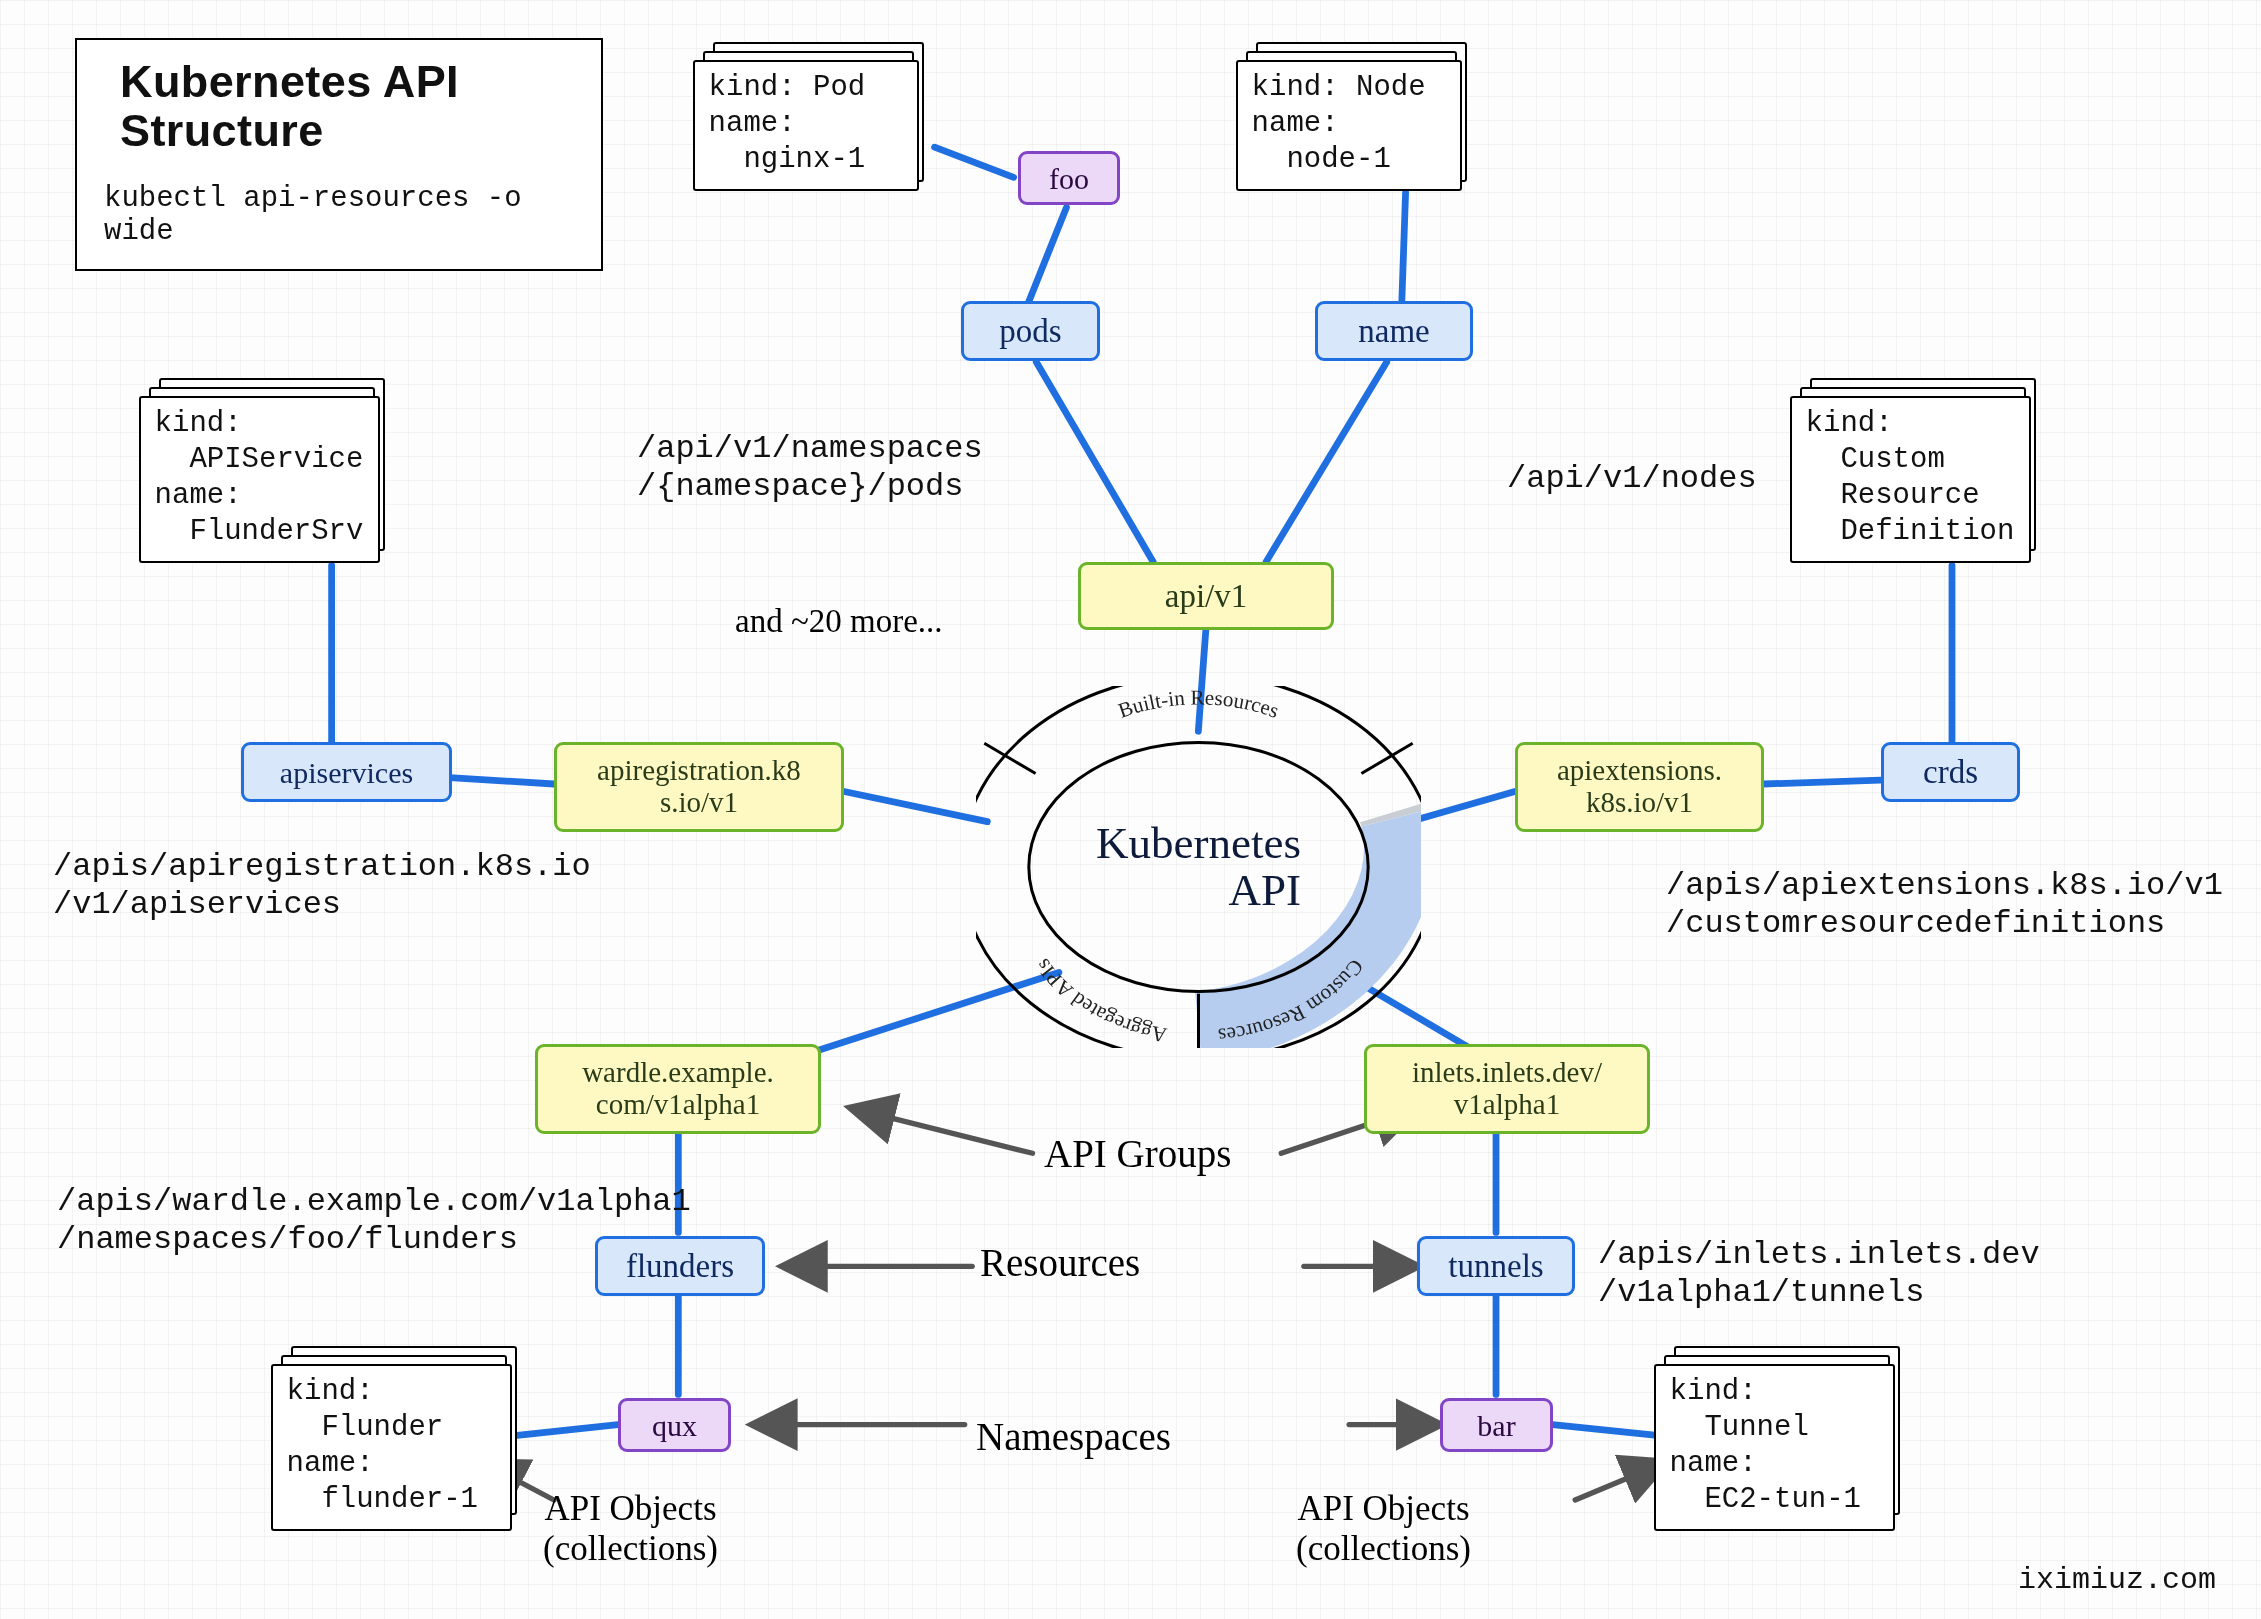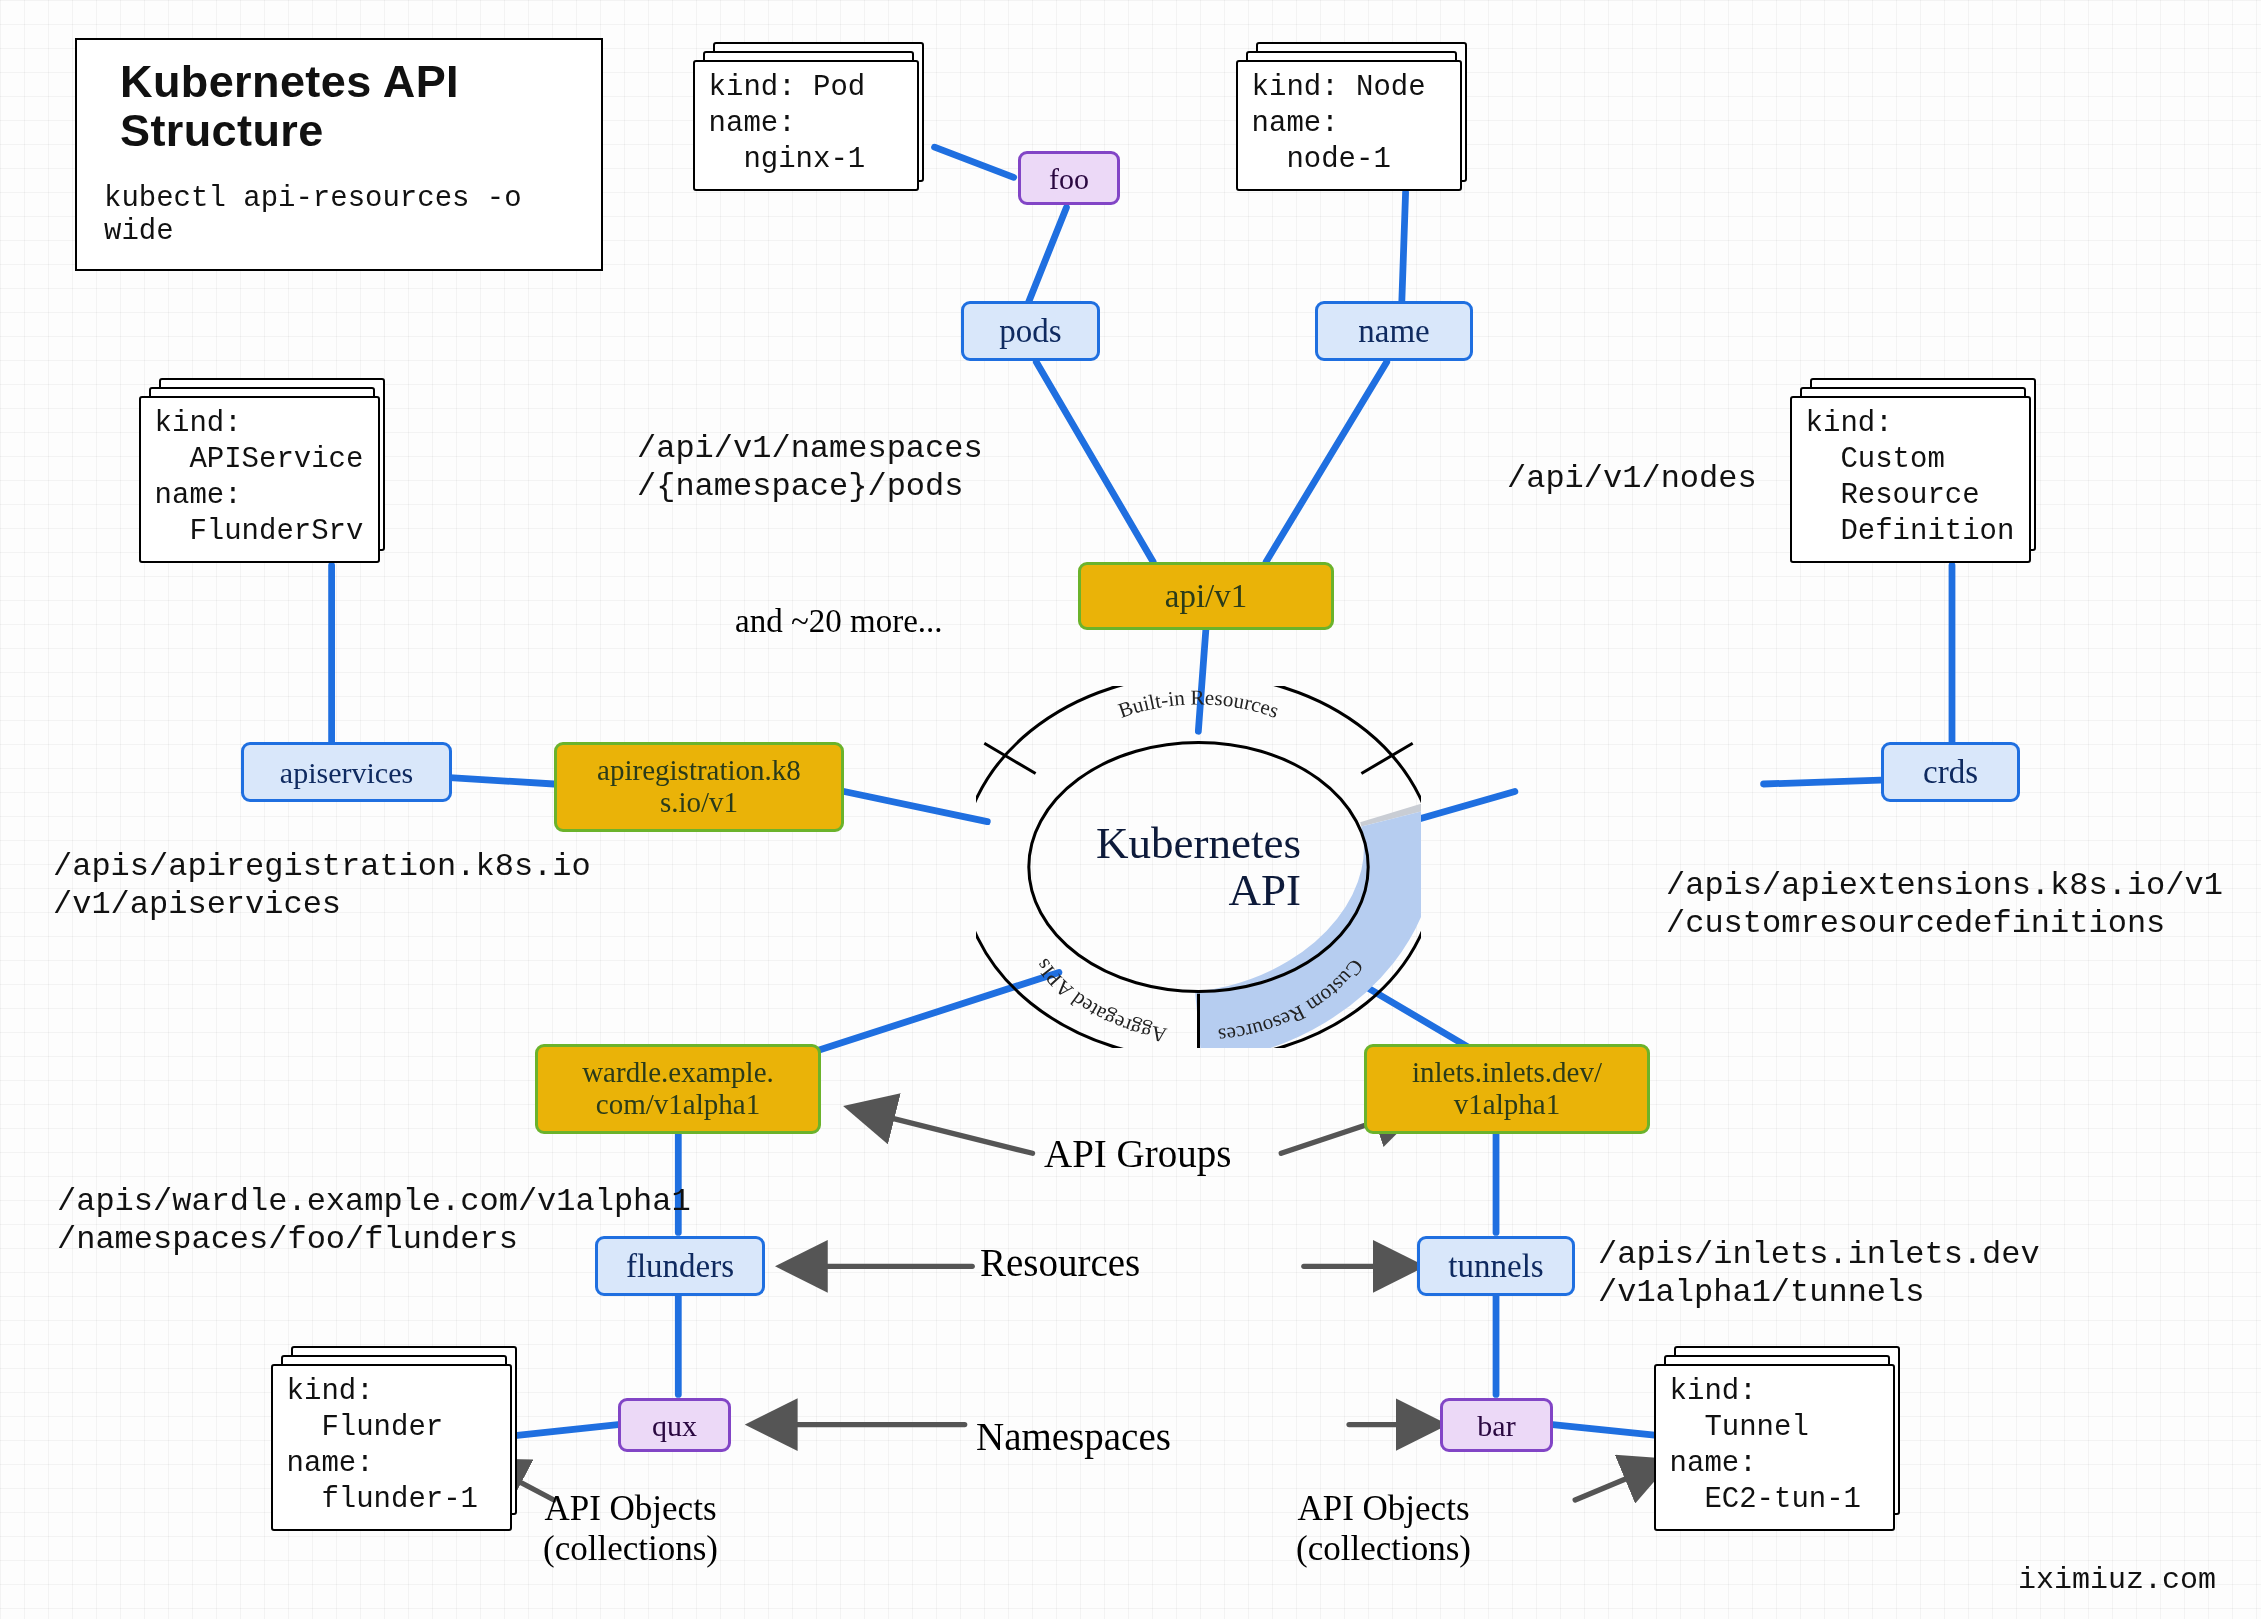--- a/index.html
+++ b/index.html
@@ -48,21 +48,21 @@
     border: 3px solid #1f6fe0;
     border-radius: 9px;
     text-align: center;
     font-size: 33px;
     line-height: 1.1;
     padding: 9px 16.6px;
     display: flex; align-items: center; justify-content: center;
     font-family: "Segoe Script","Comic Sans MS",cursive;
   }
   .box.blue  { background: #d9e7fa; border-color: #1f6fe0; color:#0f2a60; }
-  .box.green { background: #eab308; border-color: #6bb32b; color:#2a3b1a; }
+  .box.green { background: #fef9c3; border-color: #6bb32b; color:#2a3b1a; }
   .box.purple{ background: #ecd9f7; border-color: #8245c6; color:#2a0840; }
 
   
   .path {
     position: absolute;
     font-family: "Courier New", ui-monospace, monospace;
     font-size: 32px;
     line-height: 1.2;
     white-space: pre;
   }
@@ -221,20 +221,22 @@
 
   <div class="box blue" style="left:961px; top:301px; width:139px; height:60px;">pods</div>
   <div class="box blue" style="left:1315px; top:301px; width:158px; height:60px;">name</div>
 
   <div class="box purple" style="left:1018px; top:151px; width:102px; height:54px; font-size:30px;">foo</div>
 
   <div class="box green" style="left:554px; top:742px; width:290px; height:90px; font-size:29px; white-space:pre;">apiregistration.k8
 s.io/v1</div>
   <div class="box blue" style="left:241px; top:742px; width:211px; height:60px; font-size:30px;">apiservices</div>
 
+  <div class="box green" style="left:1515px; top:742px; width:249px; height:90px; font-size:29px; white-space:pre;">apiextensions.
+k8s.io/v1</div>
   <div class="box blue" style="left:1881px; top:742px; width:139px; height:60px;">crds</div>
 
   <div class="box green" style="left:535px; top:1044px; width:286px; height:90px; font-size:29px; white-space:pre;">wardle.example.
 com/v1alpha1</div>
   <div class="box blue" style="left:595px; top:1236px; width:170px; height:60px;">flunders</div>
   <div class="box purple" style="left:618px; top:1398px; width:113px; height:54px; font-size:30px;">qux</div>
 
   <div class="box green" style="left:1364px; top:1044px; width:286px; height:90px; font-size:29px; white-space:pre;">inlets.inlets.dev/
 v1alpha1</div>
   <div class="box blue" style="left:1417px; top:1236px; width:158px; height:60px;">tunnels</div>

